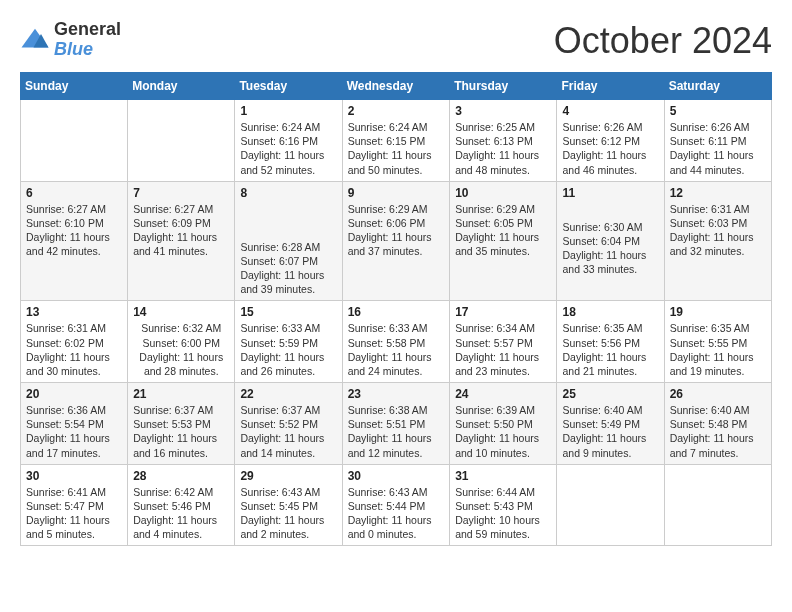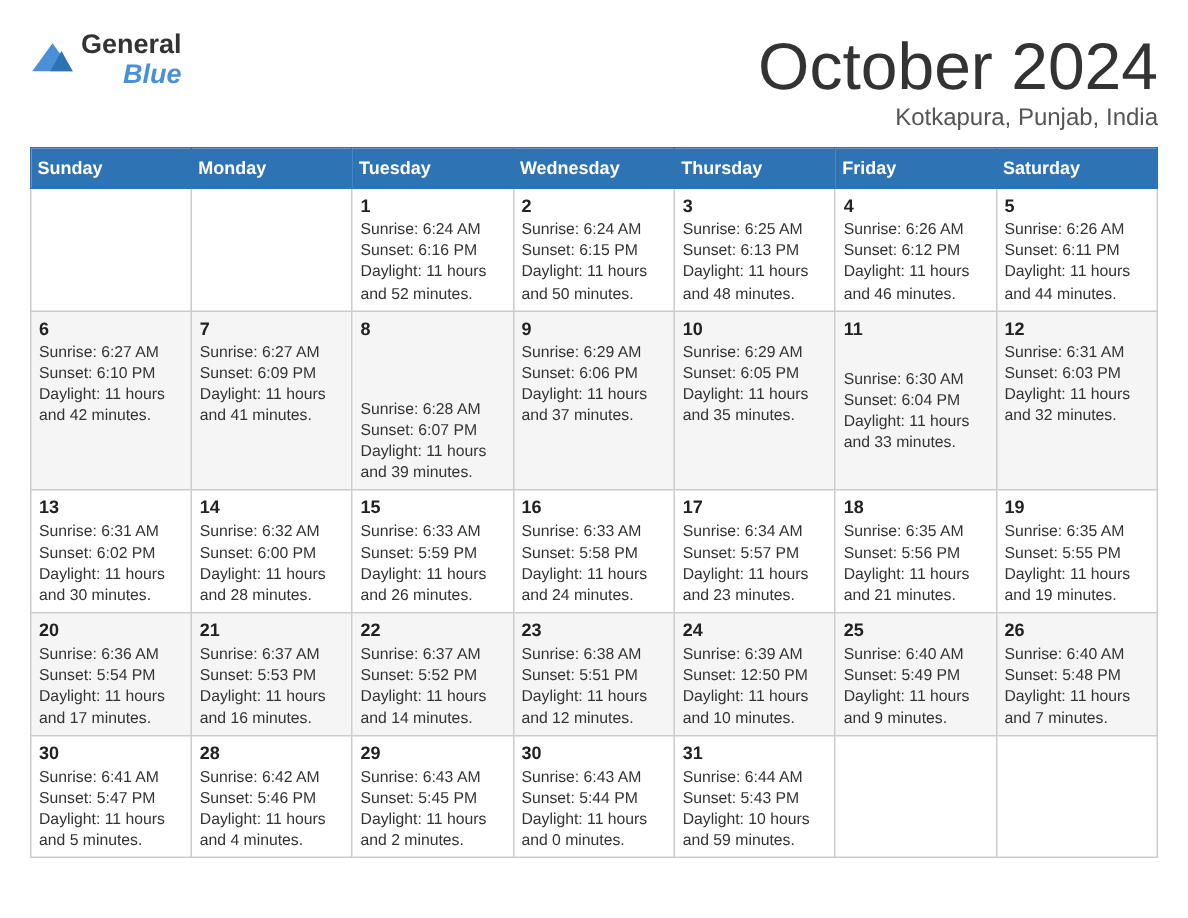--- a/index.html
+++ b/index.html
@@ -12,21 +12,20 @@
     }
     .header {
       display: flex;
       justify-content: space-between;
       align-items: flex-start;
       margin-bottom: 10px;
     }
     .logo {
       display: flex;
       align-items: center;
-      text-align: right;
     }
     .logo-text {
       display: flex;
       flex-direction: column;
       line-height: 1.1;
     }
     .logo-general {
       font-size: 18px;
       font-weight: bold;
       color: #333;
@@ -39,21 +38,21 @@
     }
     .logo-icon {
       width: 30px;
       height: 30px;
       margin-right: 4px;
     }
     .title-block {
       text-align: right;
     }
     .month-title {
-      font-size: 44px;
+      font-size: 36px;
       font-weight: normal;
       color: #333;
     }
     .location-title {
       font-size: 16px;
       color: #555;
     }
     .calendar {
       width: 100%;
       border-collapse: collapse;
@@ -104,21 +103,20 @@
       <polygon points="20,5 38,30 2,30" fill="#4a90d9"></polygon>
       <polygon points="28,12 38,30 18,30" fill="#2e74b5"></polygon>
     </svg>
     <div class="logo-text">
       <span class="logo-general">General</span>
       <span class="logo-blue">Blue</span>
     </div>
   </div>
   <div class="title-block">
     <div class="month-title">October 2024</div>
-    <div class="location-title">Kotkapura, Punjab, India</div>
   </div>
 </div>
 
 <table class="calendar">
   <thead>
     <tr>
     <th>Sunday</th>
         <th>Monday</th>
         <th>Tuesday</th>
         <th>Wednesday</th>
@@ -208,21 +206,21 @@
       </tr>
       <tr>
         <td>
           <span class="day-number">13</span>
           <div class="day-info" style="white-space: pre-line;">Sunrise: 6:31 AM
 Sunset: 6:02 PM
 Daylight: 11 hours and 30 minutes.</div>
         </td>
         <td>
           <span class="day-number">14</span>
-          <div class="day-info" style="white-space: pre-line;">Sunrise: 6:32 AM
+          <div class="day-info" style="white-space: pre-line; text-align: center;">Sunrise: 6:32 AM
 Sunset: 6:00 PM
 Daylight: 11 hours and 28 minutes.</div>
         </td>
         <td>
           <span class="day-number">15</span>
           <div class="day-info" style="white-space: pre-line;">Sunrise: 6:33 AM
 Sunset: 5:59 PM
 Daylight: 11 hours and 26 minutes.</div>
         </td>
         <td>
@@ -271,21 +269,21 @@
         </td>
         <td>
           <span class="day-number">23</span>
           <div class="day-info" style="white-space: pre-line;">Sunrise: 6:38 AM
 Sunset: 5:51 PM
 Daylight: 11 hours and 12 minutes.</div>
         </td>
         <td>
           <span class="day-number">24</span>
           <div class="day-info" style="white-space: pre-line;">Sunrise: 6:39 AM
-Sunset: 12:50 PM
+Sunset: 5:50 PM
 Daylight: 11 hours and 10 minutes.</div>
         </td>
         <td>
           <span class="day-number">25</span>
           <div class="day-info" style="white-space: pre-line;">Sunrise: 6:40 AM
 Sunset: 5:49 PM
 Daylight: 11 hours and 9 minutes.</div>
         </td>
         <td>
           <span class="day-number">26</span>

